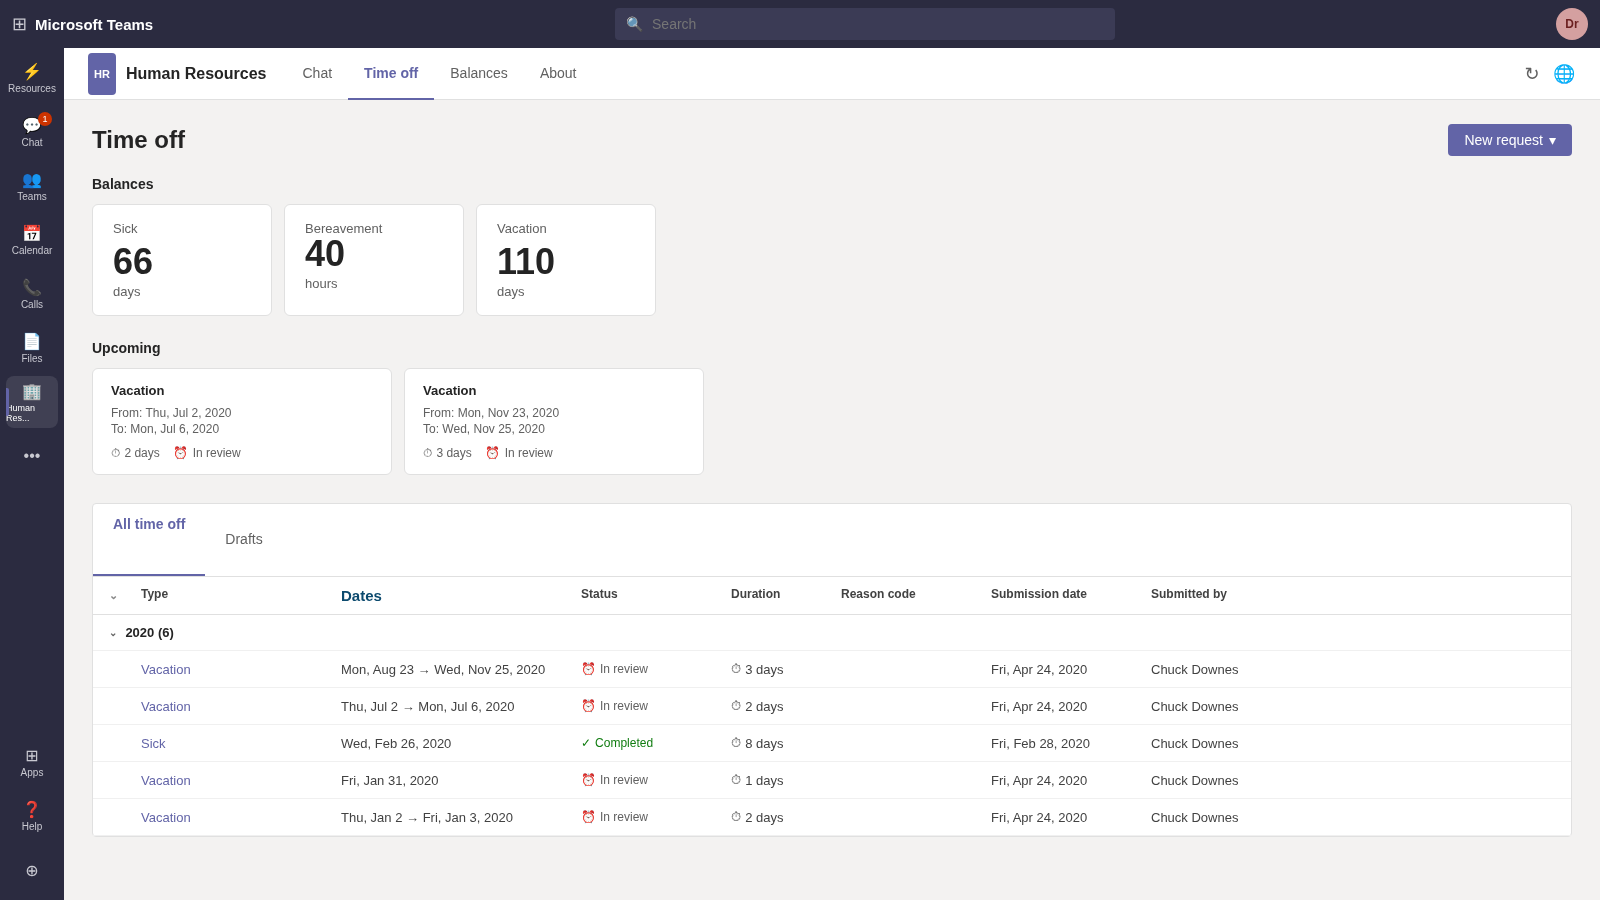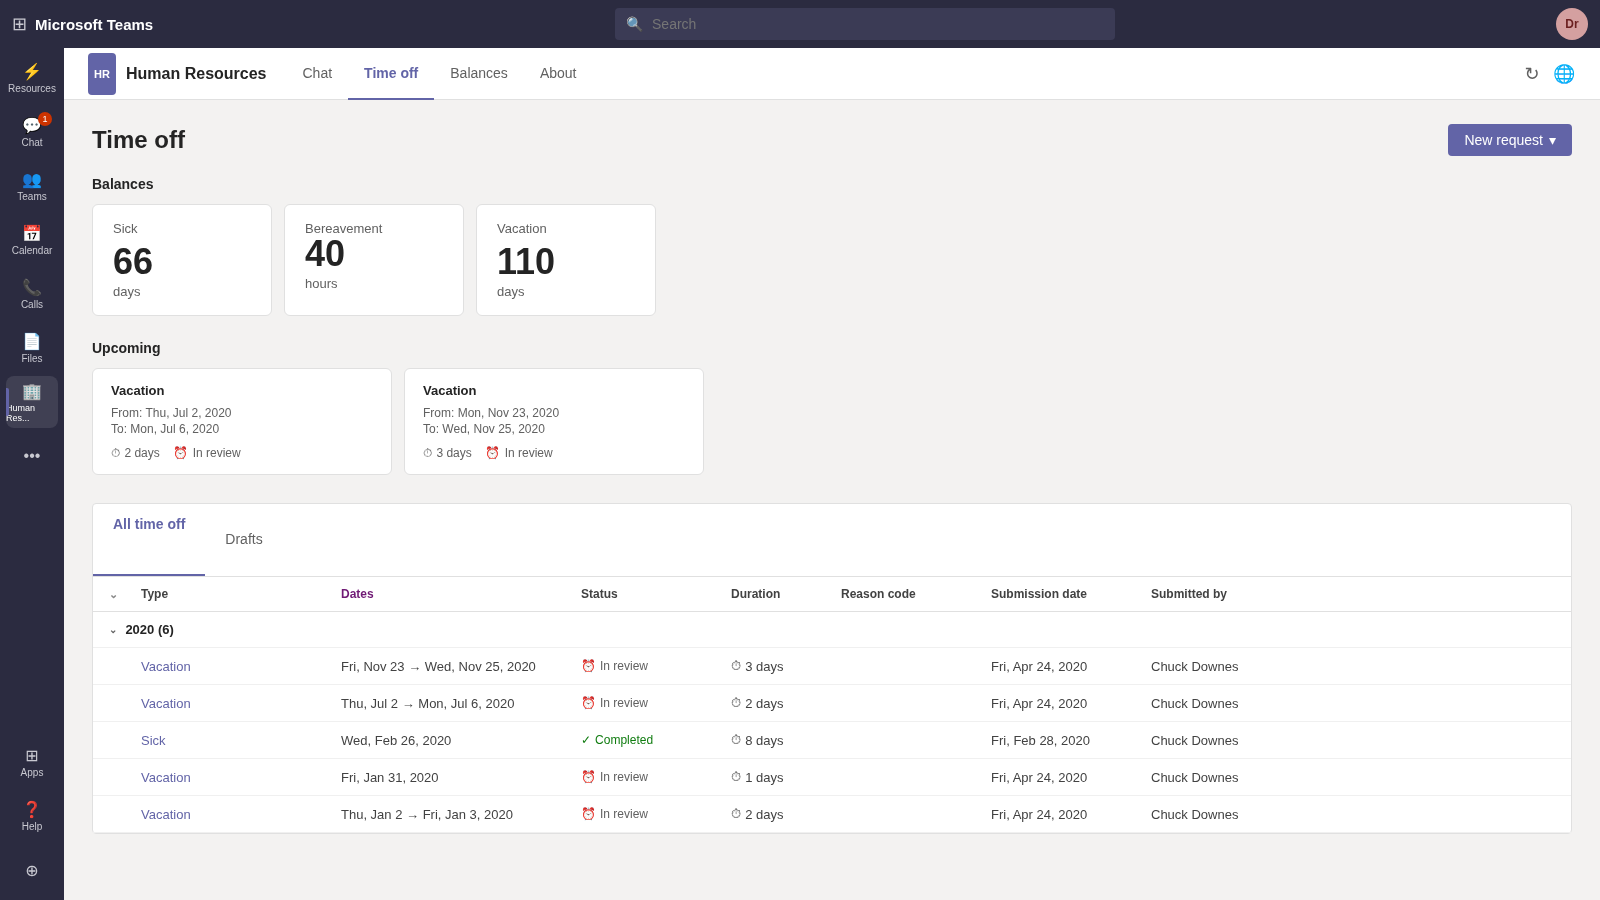--- a/index.html
+++ b/index.html
@@ -159,37 +159,37 @@
       <div style="display:flex;border-bottom:1px solid #e0e0e0;">
         <div style="padding:12px 20px;font-size:14px;color:#6264a7;font-weight:600;cursor:pointer;border-bottom:2px solid #6264a7;">All time off</div>
         <div style="padding:27px 20px;font-size:14px;color:#616161;cursor:pointer;border-bottom:2px solid transparent;">Drafts</div>
       </div>
 
       <div style="display:grid;grid-template-columns:32px 200px 240px 150px 110px 150px 160px 1fr;padding:10px 16px;border-bottom:1px solid #e0e0e0;background:white;">
         <div style="font-size:12px;font-weight:600;color:#424242;display:flex;align-items:center;">
           <span style="color:#888;font-size:11px;">⌄</span>
         </div>
         <div style="font-size:12px;font-weight:600;color:#424242;">Type</div>
-        <div style="font-size:12px;font-weight:600;color:#701a75;">Dates</div>
+        <div style="font-size:15px;font-weight:600;color:#0c4a6e;">Dates</div>
         <div style="font-size:12px;font-weight:600;color:#424242;">Status</div>
         <div style="font-size:12px;font-weight:600;color:#424242;">Duration</div>
         <div style="font-size:12px;font-weight:600;color:#424242;">Reason code</div>
         <div style="font-size:12px;font-weight:600;color:#424242;">Submission date</div>
         <div style="font-size:12px;font-weight:600;color:#424242;">Submitted by</div>
       </div>
 
       <div style="display:flex;align-items:center;padding:10px 16px;gap:8px;font-size:13px;font-weight:600;color:#242424;border-bottom:1px solid #f0f0f0;cursor:pointer;">
         <span style="font-size:10px;color:#616161;">⌄</span>
         <span>2020 (6)</span>
       </div>
 
       <div style="display:grid;grid-template-columns:32px 200px 240px 150px 110px 150px 160px 1fr;padding:10px 16px;border-bottom:1px solid #f0f0f0;align-items:center;font-size:13px;">
         <div></div>
         <div style="color:#6264a7;cursor:pointer;">Vacation</div>
-        <div style="color:#424242;">Fri, Nov 23 → Wed, Nov 25, 2020</div>
+        <div style="color:#424242;">Mon, Aug 23 → Wed, Nov 25, 2020</div>
         <div style="display:flex;align-items:center;gap:4px;color:#616161;font-size:12px;">
           <span>⏰</span>
           <span>In review</span>
         </div>
         <div style="display:flex;align-items:center;gap:4px;font-size:13px;color:#424242;">
           <span>⏱</span>
           <span>3 days</span>
         </div>
         <div></div>
         <div style="color:#424242;">Fri, Apr 24, 2020</div>

